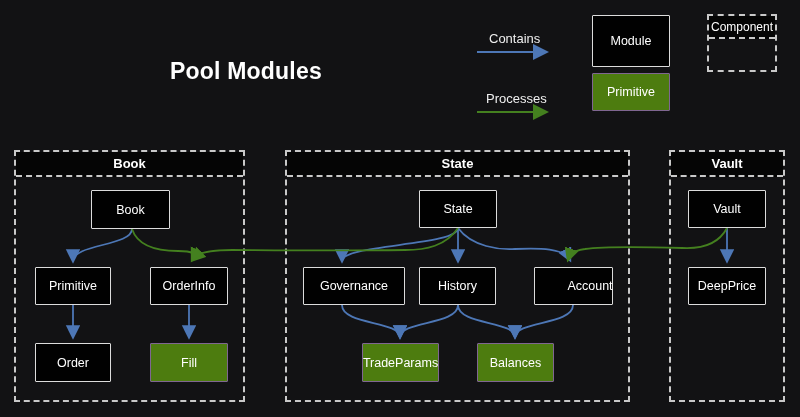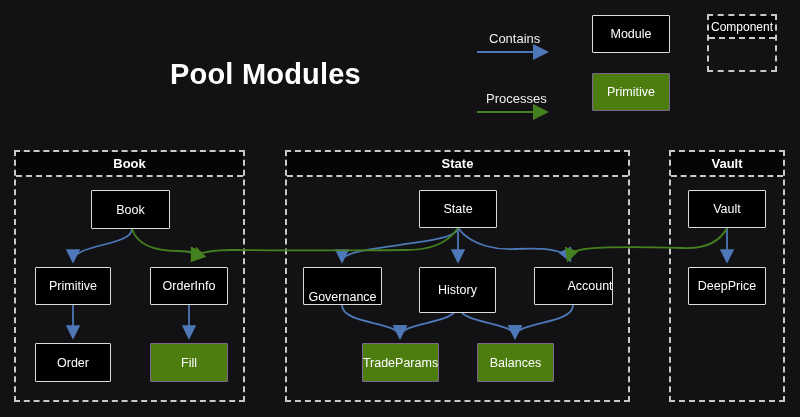--- a/index.html
+++ b/index.html
@@ -3,21 +3,21 @@
 <meta charset="utf-8">
 <style>
   html,body{margin:0;padding:0;background:#121214;}
   .canvas{
     position:relative;width:800px;height:417px;overflow:hidden;
     background:#121214;color:#fff;
     font-family:"Liberation Sans", sans-serif;
   }
   .page-title{
     position:absolute;left:170px;top:58px;
-    font-size:29px;font-weight:bold;letter-spacing:.2px;color:#fff;
+    font-size:23px;font-weight:bold;letter-spacing:.2px;color:#fff;
   }
   
   .legend-label{
     position:absolute;font-size:13px;color:#efefef;
   }
   
   .node{
     position:absolute;display:flex;align-items:center;justify-content:center;
     font-size:12.5px;color:#fff;box-sizing:border-box;border-radius:1px;
     z-index:3;
@@ -51,21 +51,21 @@
 </head>
 <body>
 
 <div class="canvas">
 
   <div class="page-title">Pool Modules</div>
 
   <div class="legend-label" style="left:489px;top:31px;">Contains</div>
   <div class="legend-label" style="left:486px;top:91px;">Processes</div>
 
-  <div class="node module" style="left:592px;top:15px;width:78px;height:38px;">
+  <div class="node module" style="left:592px;top:15px;width:78px;height:52px;">
     <span>Module</span>
   </div>
   <div class="node primitive" style="left:592px;top:73px;width:78px;height:38px;">
     <span>Primitive</span>
   </div>
   <div class="component-box">
     <div class="component-band">Component</div>
   </div>
 
   <div class="container-box" style="left:14px;top:150px;width:231px;height:252px;">
@@ -120,24 +120,24 @@
   <div class="node module" style="left:35px;top:343px;width:76px;height:39px;">
     <span>Order</span>
   </div>
   <div class="node primitive" style="left:150px;top:343px;width:78px;height:39px;">
     <span>Fill</span>
   </div>
 
   <div class="node module" style="left:419px;top:190px;width:78px;height:38px;">
     <span>State</span>
   </div>
-  <div class="node module" style="left:303px;top:267px;width:79px;height:38px;align-items:flex-end;">
+  <div class="node module" style="left:303px;top:267px;width:102px;height:38px;">
     <span>Governance</span>
   </div>
-  <div class="node module" style="left:419px;top:267px;width:77px;height:46px;">
+  <div class="node module" style="left:419px;top:267px;width:77px;height:38px;">
     <span>History</span>
   </div>
   <div class="node module" style="left:534px;top:267px;width:79px;height:38px;padding-left:33px;">
     <span>Account</span>
   </div>
   <div class="node primitive" style="left:362px;top:343px;width:77px;height:39px;">
     <span>TradeParams</span>
   </div>
   <div class="node primitive" style="left:477px;top:343px;width:77px;height:39px;text-align:right;">
     <span>Balances</span>

